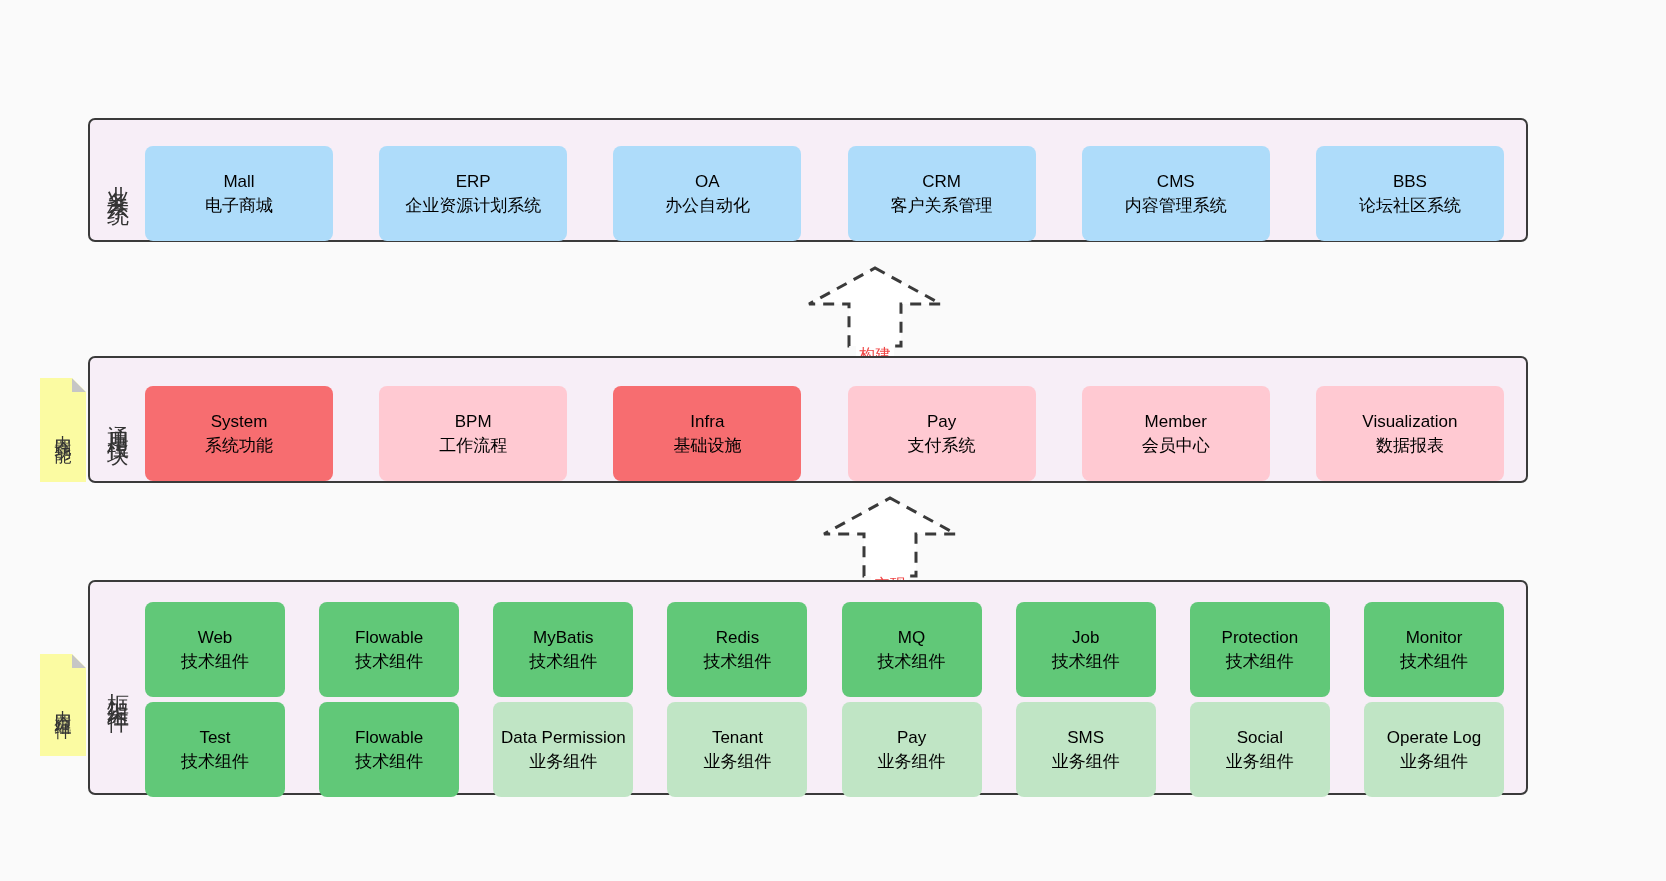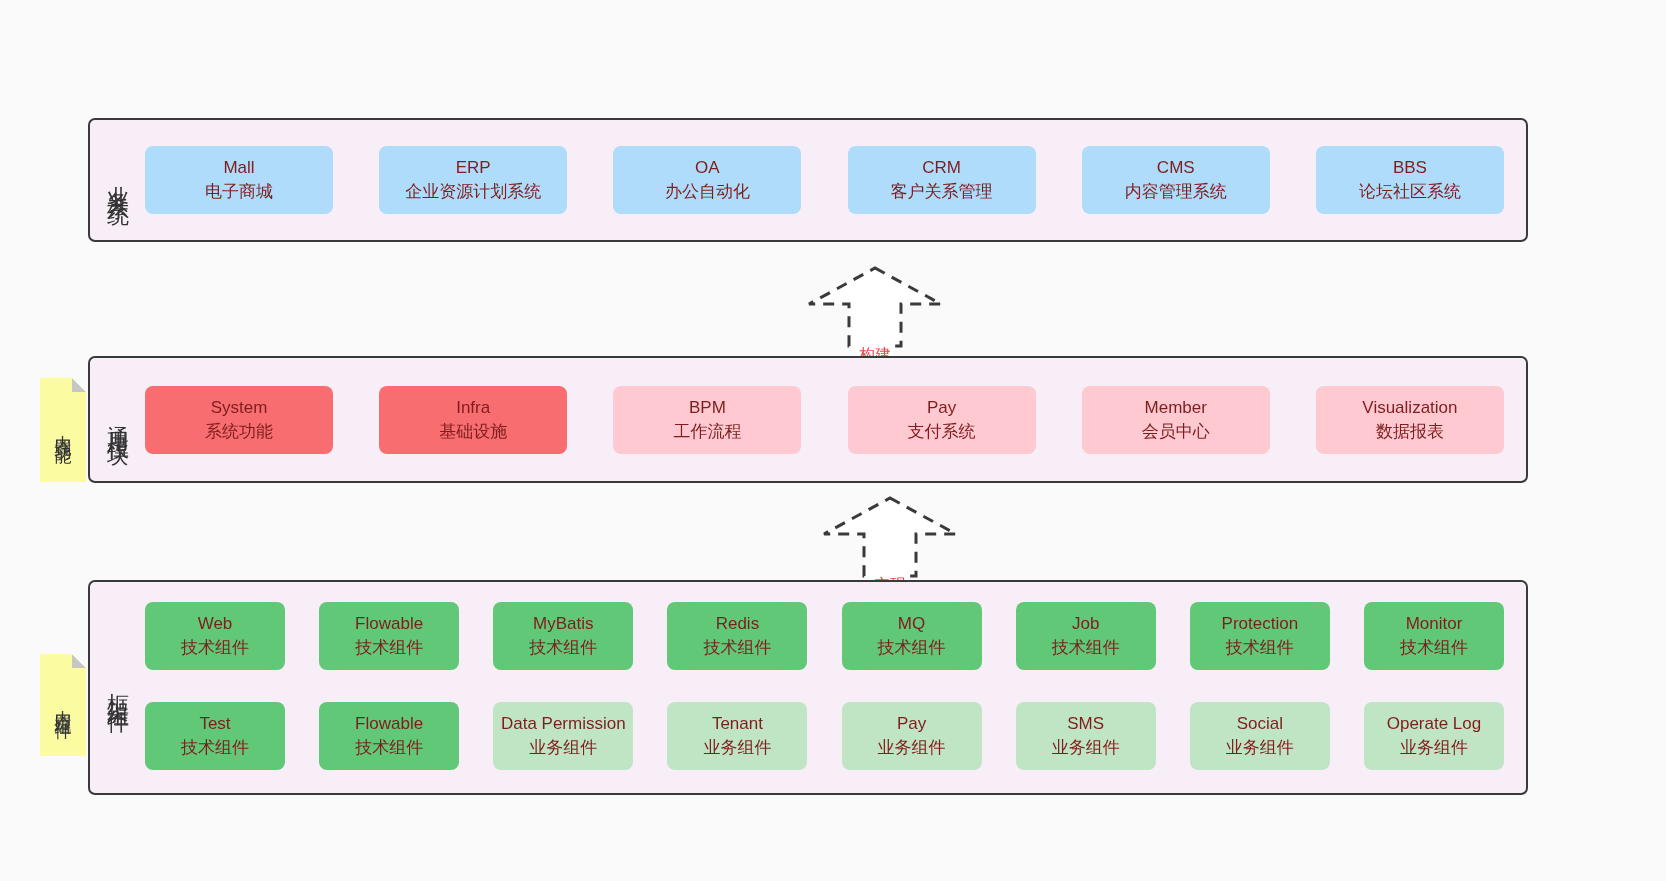--- a/index.html
+++ b/index.html
@@ -25,23 +25,23 @@
   }
   .boxrow{
     position:absolute;left:55px;right:22px;
     display:flex;justify-content:space-between;align-items:flex-start;
   }
   .row-a{top:26px;}
   .layer-2 .row-a{top:28px;}
   .layer-3 .row-a{top:20px;}
   .layer-3 .row-b{top:120px;}
   .box{
-    height:68px;border-radius:8px;
+    height:95px;border-radius:8px;
     display:flex;flex-direction:column;justify-content:center;align-items:center;
-    text-align:center;font-size:17px;line-height:1.4;color:#7f1d1d;
+    text-align:center;font-size:17px;line-height:1.4;color:#000000;
     box-sizing:border-box;padding:2px 6px;
   }
   .w-wide{width:188px;}
   .w-narrow{width:140px;}
   .c-blue{background:#aedcfa;}
   .c-red{background:#f76d70;}
   .c-pink{background:#ffc9d2;}
   .c-green{background:#61c878;}
   .c-lightgreen{background:#c0e5c5;}
   .box .bname{white-space:pre-line;}
@@ -117,27 +117,27 @@
         <polygon points="0,0 14,14 0,14" fill="#c6c6c6"></polygon>
       </svg>
       <div class="ntext">内置功能</div>
     </div>
     <div class="vlabel">通用模块</div>
     <div class="boxrow row-a">
       <div class="box w-wide c-red">
         <div class="bname">System</div>
         <div class="bdesc">系统功能</div>
       </div>
+      <div class="box w-wide c-pink">
+        <div class="bname">BPM</div>
+        <div class="bdesc">工作流程</div>
+      </div>
       <div class="box w-wide c-red">
         <div class="bname">Infra</div>
         <div class="bdesc">基础设施</div>
-      </div>
-      <div class="box w-wide c-pink">
-        <div class="bname">BPM</div>
-        <div class="bdesc">工作流程</div>
       </div>
       <div class="box w-wide c-pink">
         <div class="bname">Pay</div>
         <div class="bdesc">支付系统</div>
       </div>
       <div class="box w-wide c-pink">
         <div class="bname">Member</div>
         <div class="bdesc">会员中心</div>
       </div>
       <div class="box w-wide c-pink">

